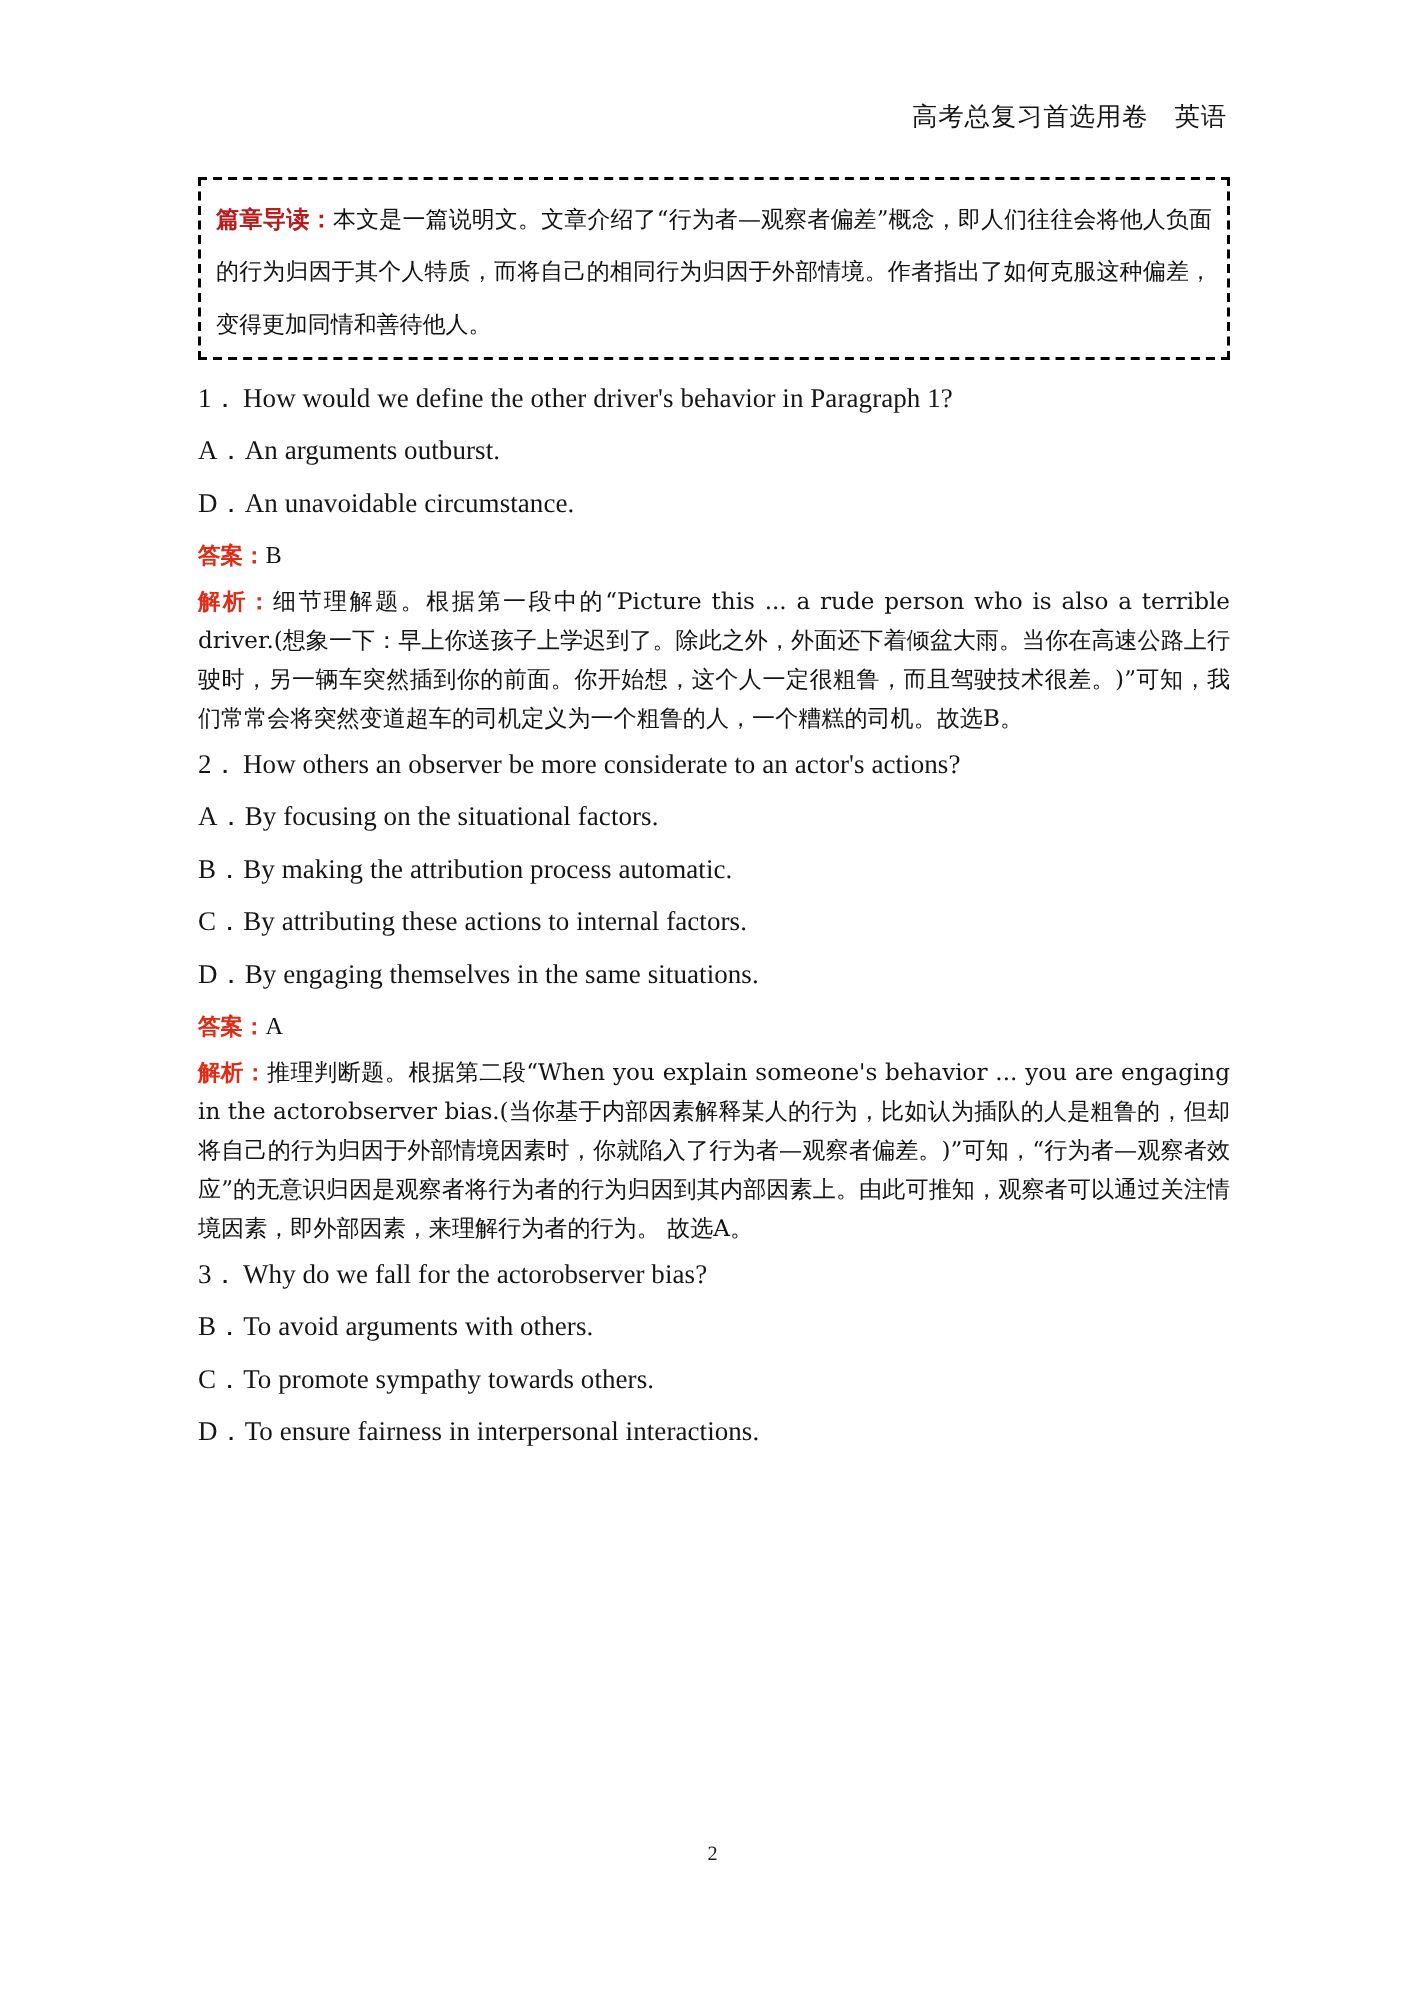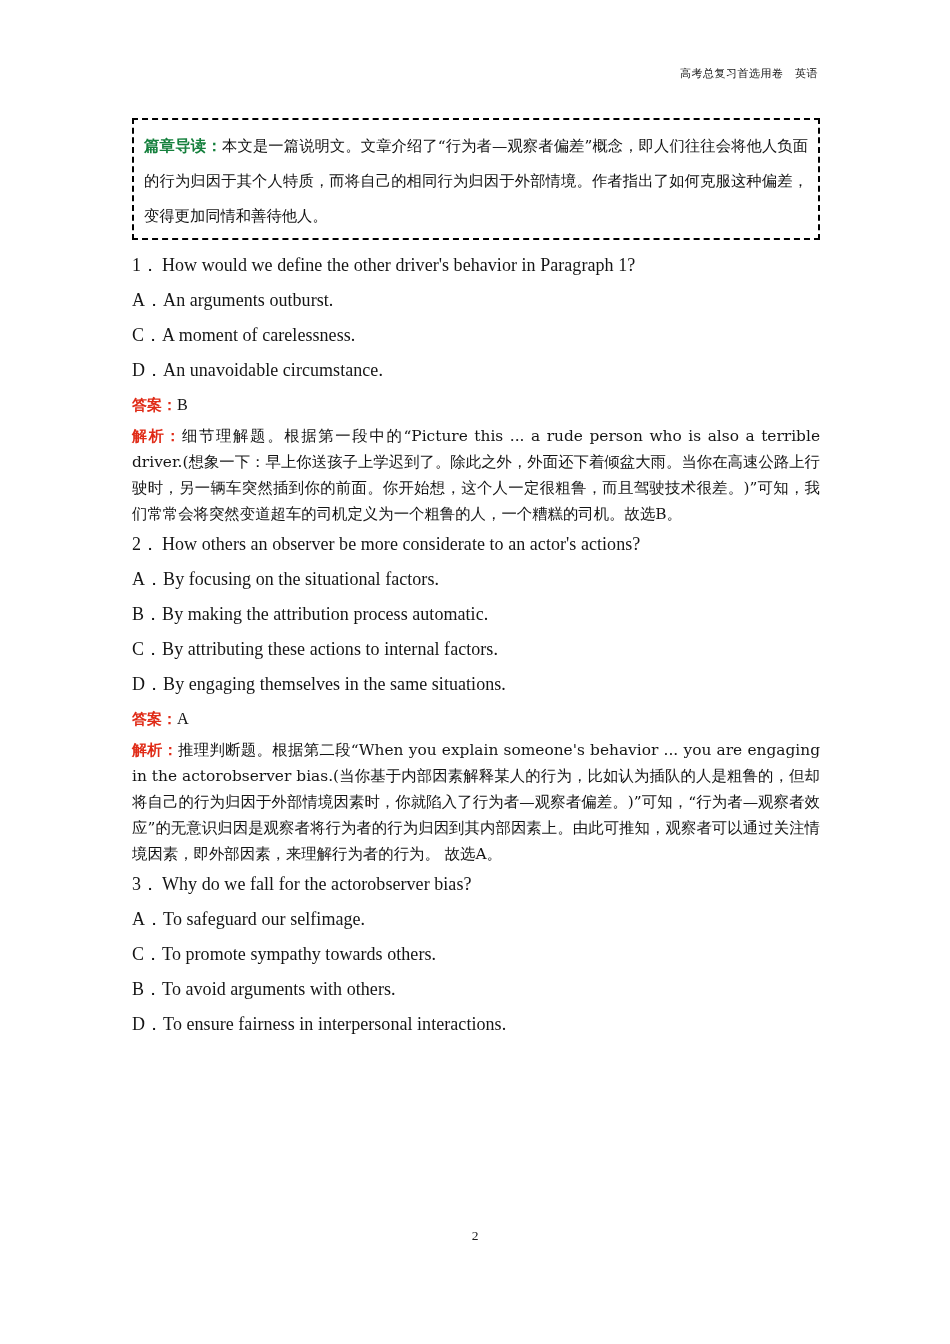--- a/index.html
+++ b/index.html
@@ -25,21 +25,21 @@
   }
 
   
   .header {
     position: absolute;
     left: 132px;
     top: 66px;
     width: 686px;
     text-align: right;
     font-family: "DejaVu Serif", "Liberation Serif", serif;
-    font-size: 11px;
+    font-size: 17px;
     letter-spacing: 0.5px;
     color: #161616;
     white-space: pre;
   }
 
   
   .content {
     position: absolute;
     left: 132px;
     top: 118px;
@@ -59,21 +59,21 @@
     font-size: 15.3px;
     line-height: 35px;
     text-align: justify;
     text-justify: inter-ideograph;
     color: #121212;
   }
   .intro-label {
     font-family: "DejaVu Sans", "Liberation Sans", sans-serif;
     font-weight: bold;
     font-size: 15.5px;
-    color: #15803d;
+    color: #b91c1c;
   }
 
   
   .q-line {
     font-size: 18px;
     line-height: 35px;
     color: #151515;
     white-space: pre;
     letter-spacing: 0.05px;
   }
@@ -130,36 +130,34 @@
   <div class="header">高考总复习首选用卷　英语</div>
 
   <div class="content">
 
     <div class="intro-box">
       <div class="intro-text"><span class="intro-label">篇章导读：</span><span>本文是一篇说明文。文章介绍了“行为者—观察者偏差”概念，即人们往往会将他人负面的行为归因于其个人特质，而将自己的相同行为归因于外部情境。作者指出了如何克服这种偏差，变得更加同情和善待他人。</span></div>
     </div>
 
     <div class="q-line"><span class="q-marker">1．</span><span>How would we define the other driver's behavior in Paragraph 1?</span></div>
     <div class="q-line"><span class="q-marker">A．</span><span>An arguments outburst.</span></div>
-    <div class="q-line"><span class="q-marker">C．</span><span>A moment of carelessness.</span></div>
     <div class="q-line"><span class="q-marker">D．</span><span>An unavoidable circumstance.</span></div>
     <div class="ans-line"><span class="red-label">答案：</span><span class="ans-value">B</span></div>
     <div class="analysis"><span class="red-label">解析：</span><span>细节理解题。根据第一段中的“Picture this ... a rude person who is also a terrible driver.(想象一下：早上你送孩子上学迟到了。除此之外，外面还下着倾盆大雨。当你在高速公路上行驶时，另一辆车突然插到你的前面。你开始想，这个人一定很粗鲁，而且驾驶技术很差。)”可知，我们常常会将突然变道超车的司机定义为一个粗鲁的人，一个糟糕的司机。故选B。</span></div>
 
     <div class="q-line"><span class="q-marker">2．</span><span>How others an observer be more considerate to an actor's actions?</span></div>
     <div class="q-line"><span class="q-marker">A．</span><span>By focusing on the situational factors.</span></div>
     <div class="q-line"><span class="q-marker">B．</span><span>By making the attribution process automatic.</span></div>
     <div class="q-line"><span class="q-marker">C．</span><span>By attributing these actions to internal factors.</span></div>
     <div class="q-line"><span class="q-marker">D．</span><span>By engaging themselves in the same situations.</span></div>
     <div class="ans-line"><span class="red-label">答案：</span><span class="ans-value">A</span></div>
     <div class="analysis"><span class="red-label">解析：</span><span>推理判断题。根据第二段“When you explain someone's behavior ... you are engaging in the actorobserver bias.(当你基于内部因素解释某人的行为，比如认为插队的人是粗鲁的，但却将自己的行为归因于外部情境因素时，你就陷入了行为者—观察者偏差。)”可知，“行为者—观察者效应”的无意识归因是观察者将行为者的行为归因到其内部因素上。由此可推知，观察者可以通过关注情境因素，即外部因素，来理解行为者的行为。 故选A。</span></div>
 
     <div class="q-line"><span class="q-marker">3．</span><span>Why do we fall for the actorobserver bias?</span></div>
-    <div class="q-line"><span class="q-marker">A．</span><span>To safeguard our selfimage.</span></div>
+    <div class="q-line"><span class="q-marker">B．</span><span>To avoid arguments with others.</span></div>
     <div class="q-line"><span class="q-marker">C．</span><span>To promote sympathy towards others.</span></div>
-    <div class="q-line"><span class="q-marker">B．</span><span>To avoid arguments with others.</span></div>
     <div class="q-line"><span class="q-marker">D．</span><span>To ensure fairness in interpersonal interactions.</span></div>
 
   </div>
 
   <div class="page-number">2</div>
 
 </div>
 
 </body></html>

